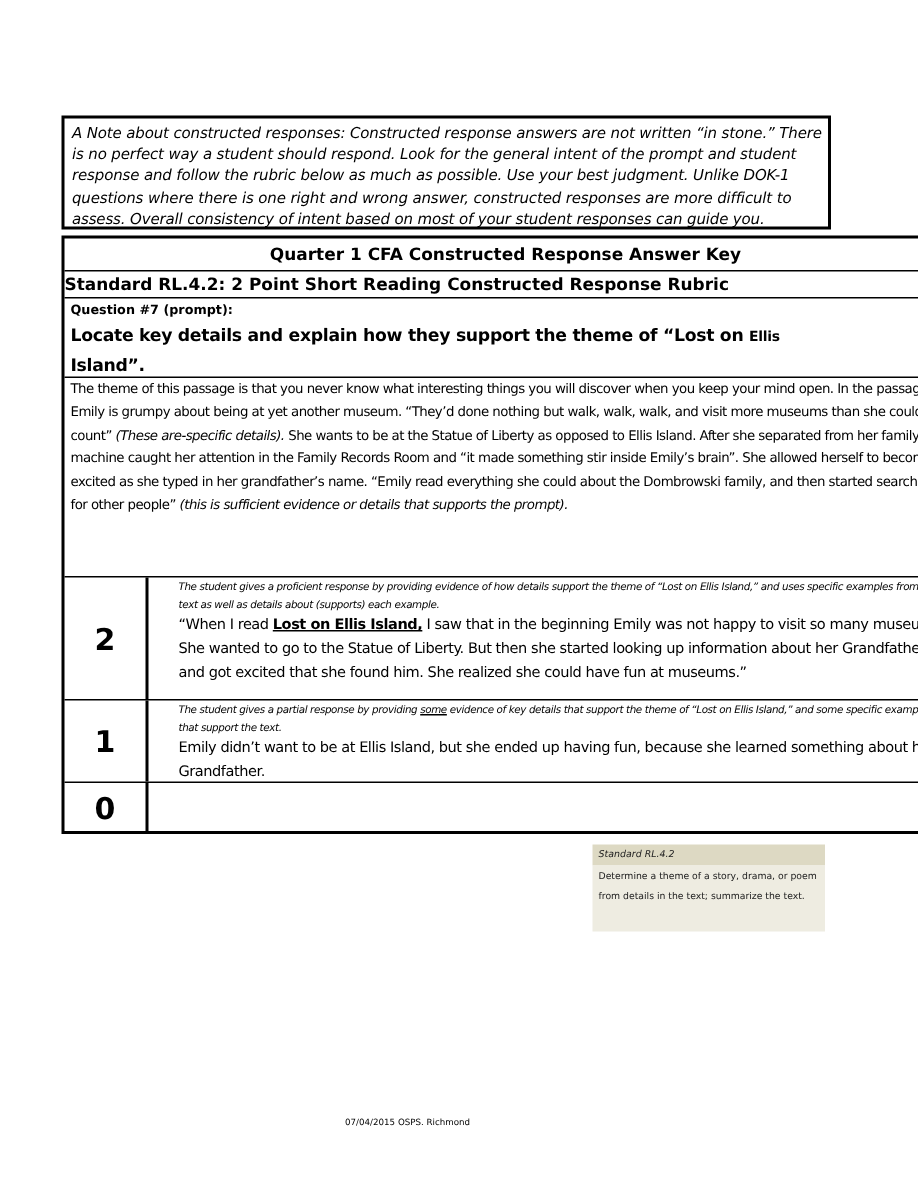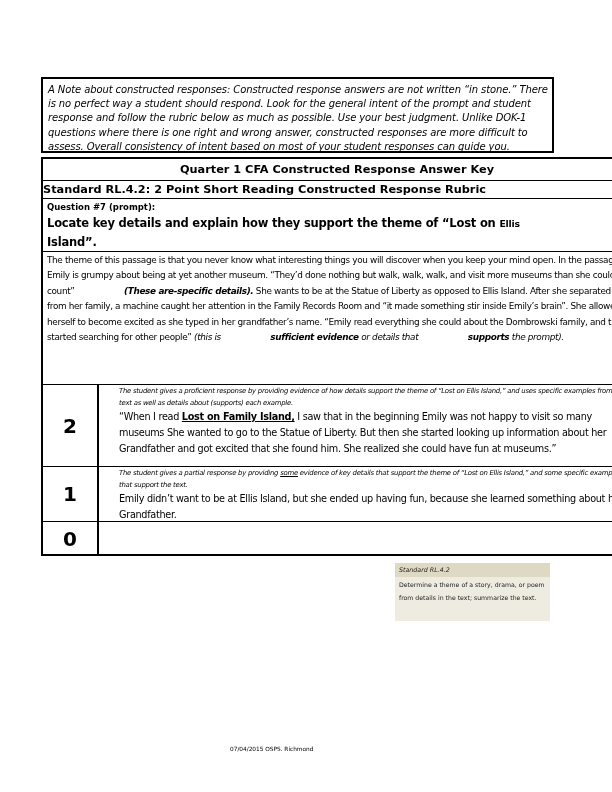--- a/index.html
+++ b/index.html
@@ -21,21 +21,21 @@
     .row { position: absolute; left: 0; right: 0; border-bottom: 1.5px solid #000; box-sizing: border-box; }
     .row.title { top: 0; height: 22px; text-align: center; font-weight: bold; font-size: 11.3px; line-height: 22px; font-family: "DejaVu Sans", sans-serif; }
     .row.standard { top: 22px; height: 18px; text-align: left; font-weight: bold; font-size: 11.3px; line-height: 18px; font-family: "DejaVu Sans", sans-serif; }
     .row.question { top: 40px; height: 53px; padding: 1px 15px 0 4px; }
     .q-label { font-family: "DejaVu Sans", sans-serif; font-weight: bold; font-size: 8.5px; line-height: 14px; display: block; }
     .q-prompt { font-family: "DejaVu Sans", sans-serif; font-weight: bold; font-size: 11.5px; line-height: 18px; display: block; letter-spacing: -0.2px; }
     .q-prompt .small { font-size: 9.3px; }
 
     .row.notes { top: 93px; height: 133px; padding: 1px 4px 0 4px; font-size: 8.9px; line-height: 15.4px; font-family: "DejaVu Sans", sans-serif; letter-spacing: -0.35px; }
     .notes-heading { font-weight: bold; text-decoration: underline; font-size: 8.7px; display: block; }
-    .bi { font-weight: bold; font-style: italic; margin-left: 47px; }
+    .bi { font-weight: normal; font-style: italic; }
     .it { font-style: italic; }
 
     .score-row { position: absolute; left: 0; right: 0; border-bottom: 1.5px solid #000; box-sizing: border-box; }
     .score-row.last { border-bottom: none; }
     .score-row.r2 { top: 226px; height: 82px; }
     .score-row.r1 { top: 308px; height: 55px; }
     .score-row.r0 { top: 363px; height: 34px; }
     .score-cell {
       position: absolute; left: 0; top: 0; bottom: 0; width: 54px; border-right: 2px solid #000;
       display: flex; align-items: center; justify-content: center;
@@ -75,21 +75,21 @@
     </div>
 
     <div class="row notes">
       <span><span>The theme of this passage is that you never know what interesting things you will discover when you keep your mind open.  In the passage, Emily is grumpy about being at yet another museum.  “They’d done nothing but walk, walk, walk, and visit more museums than she could count” </span><span class="bi">(These are-specific details).</span><span>  She wants to be at the Statue of Liberty as opposed to Ellis Island.  After she separated from her family, a machine caught her attention in the Family Records Room and “it made something stir inside Emily’s brain”. She allowed herself to become excited as she typed in her grandfather’s name. “Emily read everything she could about the Dombrowski family, and then started searching for other people” </span><span class="it">(this is </span><span class="bi">sufficient evidence</span><span class="it"> or details that </span><span class="bi">supports</span><span class="it"> the prompt).</span></span>
     </div>
 
     <div class="score-row r2">
       <div class="score-cell">2</div>
       <div class="desc-cell">
         <span class="criteria">The student gives a proficient response by providing evidence of how details support the theme of “Lost on Ellis Island,” and uses specific examples from the text as well as details about (supports) each example.</span>
-        <span class="sample"><span> “When I read </span><span class="book">Lost on Family Island,</span><span> I saw that in the beginning Emily  was not happy to visit so many museums  She wanted to go to the Statue of Liberty.  But then she started looking up information about her Grandfather and got excited that she found him.  She realized she could have fun at museums.”</span></span>
+        <span class="sample"><span> “When I read </span><span class="book">Lost on Ellis Island,</span><span> I saw that in the beginning Emily  was not happy to visit so many museums  She wanted to go to the Statue of Liberty.  But then she started looking up information about her Grandfather and got excited that she found him.  She realized she could have fun at museums.”</span></span>
       </div>
     </div>
 
     <div class="score-row r1">
       <div class="score-cell">1</div>
       <div class="desc-cell">
         <span class="criteria"><span>The student gives a partial response by providing </span><u>some</u><span> evidence of key details that support the theme of “Lost on Ellis Island,” and some specific examples that support the text.</span></span>
         <span class="sample">Emily  didn’t want to be at Ellis Island, but she ended up  having fun, because she learned something about her Grandfather.</span>
       </div>
     </div>

